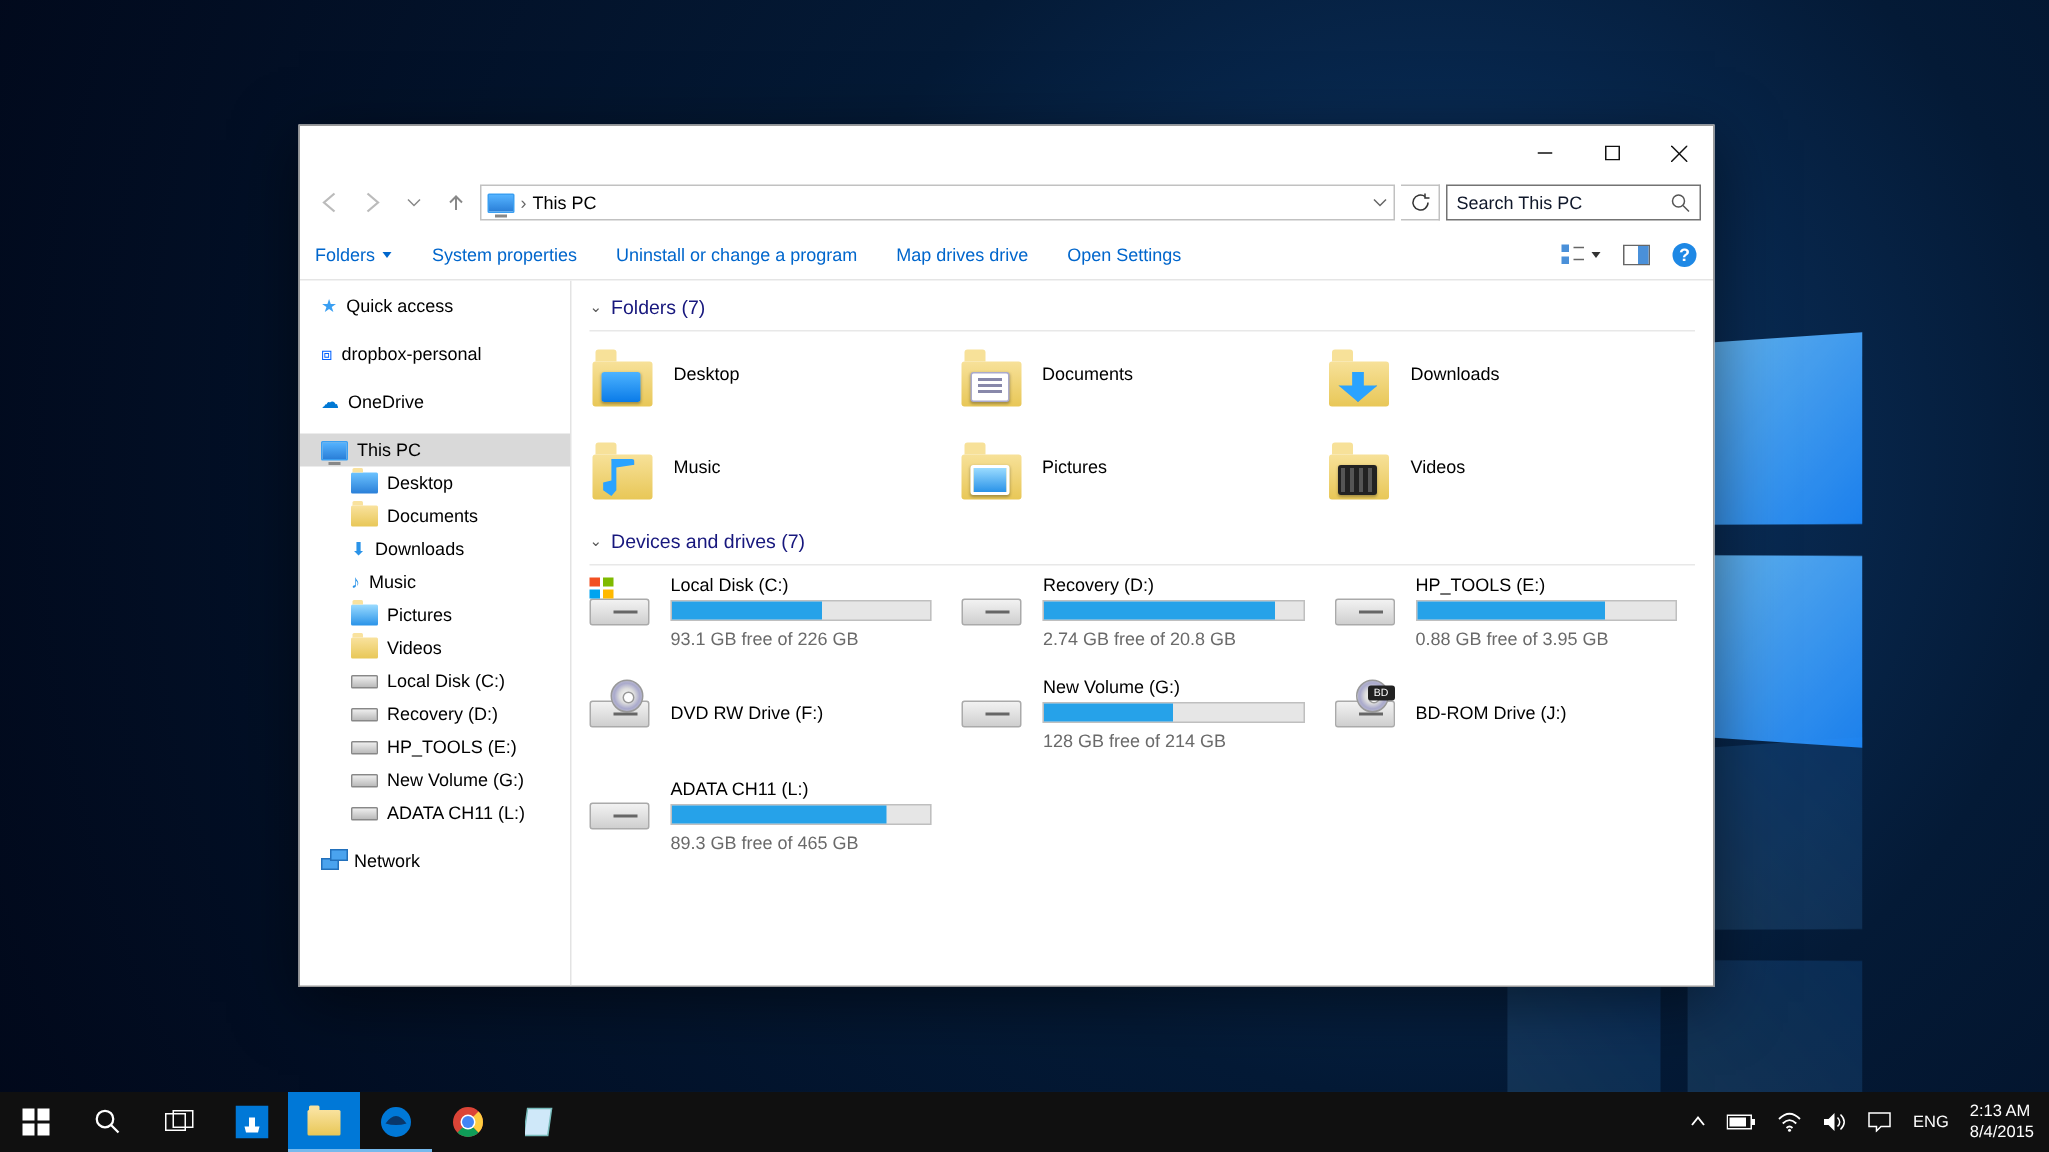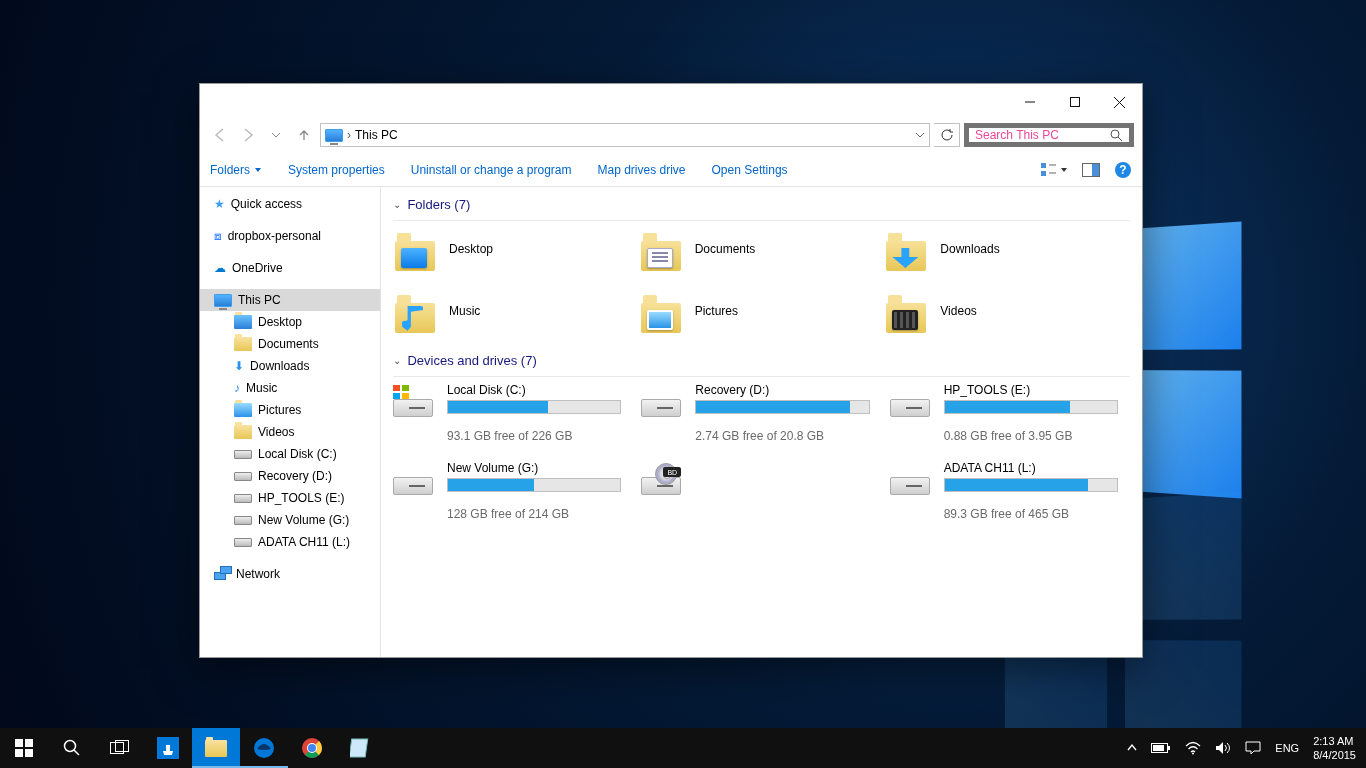--- a/index.html
+++ b/index.html
@@ -52,22 +52,22 @@
 .addr-bar{
   flex:1; height:24px; border:1px solid #c1c1c1;
   display:flex; align-items:center; padding:0 4px; gap:4px; position:relative;
 }
 .addr-bar .chev-down{position:absolute;right:4px;color:#666}
 .refresh-btn{
   width:26px;height:24px;border:1px solid #c1c1c1;border-left:none;
   display:flex;align-items:center;justify-content:center;color:#333;
 }
 .search-box{
-  width:170px;height:24px;border:5px solid #737373;
-  display:flex;align-items:center;padding:0 6px;color:#ec4899;position:relative;
+  width:170px;height:24px;border:1px solid #737373;
+  display:flex;align-items:center;padding:0 6px;color:#0f172a;position:relative;
 }
 .search-box .mag{position:absolute;right:6px;color:#555}
 .cmd-bar{
   height:33px; border-bottom:1px solid #e5e5e5;
   display:flex; align-items:center; padding:0 10px; gap:26px;
   color:#0066cc;
 }
 .cmd-bar .organize{display:flex;align-items:center;gap:4px}
 .cmd-bar .right-tools{margin-left:auto;display:flex;align-items:center;gap:14px;color:#4a4a4a}
 .body{
@@ -133,21 +133,21 @@
 .wf3{background:#00a4ef;left:0;bottom:0}.wf4{background:#ffb900;right:0;bottom:0}
 .drive-icon .disc{position:absolute;width:22px;height:22px;border-radius:50%;
   background:radial-gradient(circle,#fff 0,#ddd 35%,#aac 60%,#ccc 100%);
   top:0;left:14px;border:1px solid #999}
 .drive-icon .disc::after{content:"";position:absolute;width:6px;height:6px;border-radius:50%;background:#fff;border:1px solid #999;top:7px;left:7px}
 .drive-icon .bd{position:absolute;top:4px;left:22px;width:18px;height:10px;background:#222;color:#fff;font-size:7px;display:flex;align-items:center;justify-content:center;border-radius:2px}
 .drive-info{flex:1;padding-right:12px}
 .drive-name{color:#000;padding-bottom:3px}
 .bar-bg{height:14px;background:#e6e6e6;border:1px solid #bfbfbf;position:relative}
 .bar-fill{position:absolute;top:0;left:0;bottom:0;background:#26a2e9}
-.drive-free{color:#6a6a6a;padding-top:15px;font-size:12px}
+.drive-free{color:#6a6a6a;padding-top:5px;font-size:12px}
 .taskbar{
   position:absolute;left:0;right:0;bottom:0;height:40px;
   background:#101010;display:flex;align-items:center;
 }
 .tb-btn{
   width:48px;height:40px;display:flex;align-items:center;justify-content:center;color:#fff;
 }
 .tb-btn.active{background:#0078d7}
 .tb-btn.underline{box-shadow: inset 0 -2px 0 #76b9ed}
 .tray{margin-left:auto;display:flex;align-items:center;gap:14px;padding-right:10px;color:#fff;font-size:11px}
@@ -464,37 +464,50 @@
           <div class="drive-info">
               <div class="drive-name">HP_TOOLS (E:)</div>
               <div class="bar-bg">
                 <div class="bar-fill" style="width: 73%;"></div>
               </div>
               <div class="drive-free">0.88 GB free of 3.95 GB</div>
             </div>
         </div>
         <div class="drive-item">
           <div class="drive-icon">
+              <div class="disc"></div>
+              <div class="body"></div>
+              <div class="slot"></div>
+            </div>
+          <div class="drive-info" style="display:flex;align-items:center">
+              <div class="drive-name">DVD RW Drive (F:)</div>
+            </div>
+        </div>
+        <div class="drive-item">
+          <div class="drive-icon">
               <div class="body"></div>
               <div class="slot"></div>
             </div>
           <div class="drive-info">
               <div class="drive-name">New Volume (G:)</div>
               <div class="bar-bg">
                 <div class="bar-fill" style="width: 50%;"></div>
               </div>
               <div class="drive-free">128 GB free of 214 GB</div>
             </div>
         </div>
         <div class="drive-item">
           <div class="drive-icon">
               <div class="disc"></div>
               <div class="bd">BD</div>
               <div class="body"></div>
               <div class="slot"></div>
+            </div>
+          <div class="drive-info" style="display:flex;align-items:center">
+              <div class="drive-name">BD-ROM Drive (J:)</div>
             </div>
         </div>
         <div class="drive-item">
           <div class="drive-icon">
               <div class="body"></div>
               <div class="slot"></div>
             </div>
           <div class="drive-info">
               <div class="drive-name">ADATA CH11 (L:)</div>
               <div class="bar-bg">

